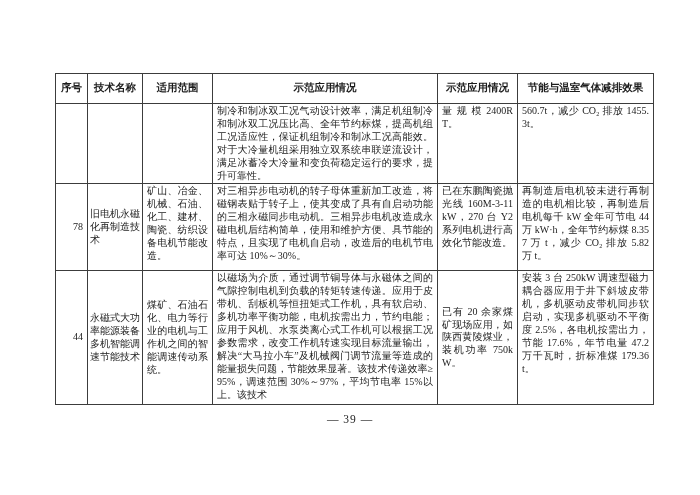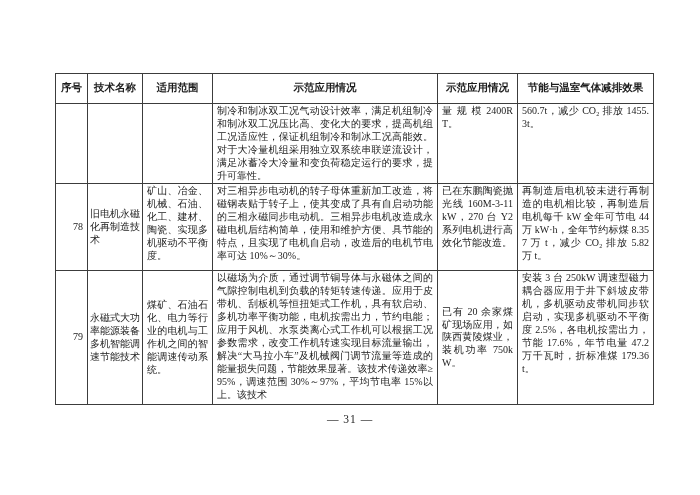--- a/index.html
+++ b/index.html
@@ -78,63 +78,63 @@
         <th>示范应用情况</th>
         <th>节能与温室气体减排效果</th>
       </tr>
     </thead>
     <tbody>
       <tr class="r-cont">
         <td class="v-top center"></td>
         <td class="v-top c-name"></td>
         <td class="v-top"></td>
         <td class="v-top">
-            <div class="jt">制冷和制冰双工况气动设计效率，满足机组制冷和制冰双工况压比高、变化大的要求，提高机组工况适应性，保证机组制冷和制冰工况高能效。对于大冷量机组采用独立双系统串联逆流设计，满足冰蓄冷大冷量和变负荷稳定运行的要求，提升可靠性。</div>
+            <div class="jt">制冷和制冰双工况气动设计效率，满足机组制冷和制冰双工况压比高、全年节约标煤，提高机组工况适应性，保证机组制冷和制冰工况高能效。对于大冷量机组采用独立双系统串联逆流设计，满足冰蓄冷大冷量和变负荷稳定运行的要求，提升可靠性。</div>
           </td>
         <td class="v-top">
             <div class="jt">量规模2400RT。</div>
           </td>
         <td class="v-top">
             <div class="jt">560.7t，减少 CO₂ 排放 1455.3t。</div>
           </td>
       </tr>
       <tr class="r-78">
         <td class="v-mid center">78</td>
         <td class="v-mid c-name">
             <div class="jt">旧电机永磁化再制造技术</div>
           </td>
         <td class="v-top">
-            <div class="jt">矿山、冶金、机械、石油、化工、建材、陶瓷、实现多机驱动不平衡度。</div>
+            <div class="jt">矿山、冶金、机械、石油、化工、建材、陶瓷、纺织设备电机节能改造。</div>
           </td>
         <td class="v-top">
             <div class="jt">对三相异步电动机的转子母体重新加工改造，将磁钢表贴于转子上，使其变成了具有自启动功能的三相永磁同步电动机。三相异步电机改造成永磁电机后结构简单，使用和维护方便、具节能的特点，且实现了电机自启动，改造后的电机节电率可达 10%～30%。</div>
           </td>
         <td class="v-top">
             <div class="jt">已在东鹏陶瓷抛光线 160M-3-11kW，270 台 Y2 系列电机进行高效化节能改造。</div>
           </td>
         <td class="v-top">
             <div class="jt">再制造后电机较未进行再制造的电机相比较，再制造后电机每千 kW 全年可节电 44 万 kW·h，全年节约标煤 8.357 万 t，减少 CO₂ 排放 5.82 万 t。</div>
           </td>
       </tr>
       <tr class="r-79">
-        <td class="v-mid center">79</td>
+        <td class="v-mid center">44</td>
         <td class="v-mid c-name">
             <div class="jt">永磁式大功率能源装备多机智能调速节能技术</div>
           </td>
         <td class="v-mid">
             <div class="jt">煤矿、石油石化、电力等行业的电机与工作机之间的智能调速传动系统。</div>
           </td>
         <td class="v-top">
             <div class="jt">以磁场为介质，通过调节铜导体与永磁体之间的气隙控制电机到负载的转矩转速传递。应用于皮带机、刮板机等恒扭矩式工作机，具有软启动、多机功率平衡功能，电机按需出力，节约电能；应用于风机、水泵类离心式工作机可以根据工况参数需求，改变工作机转速实现目标流量输出，解决“大马拉小车”及机械阀门调节流量等造成的能量损失问题，节能效果显著。该技术传递效率≥95%，调速范围 30%～97%，平均节电率 15%以上。该技术</div>
           </td>
         <td class="v-mid">
             <div class="jt">已有 20 余家煤矿现场应用，如陕西黄陵煤业，装机功率 750kW。</div>
           </td>
         <td class="v-top">
             <div class="jt">安装 3 台 250kW 调速型磁力耦合器应用于井下斜坡皮带机，多机驱动皮带机同步软启动，实现多机驱动不平衡度 2.5%，各电机按需出力，节能 17.6%，年节电量 47.2 万千瓦时，折标准煤 179.36t。</div>
           </td>
       </tr>
     </tbody>
   </table>
 
-  <div class="footer">— 31 —</div>
+  <div class="footer">— 39 —</div>
 
 </div>
 
 </body></html>

